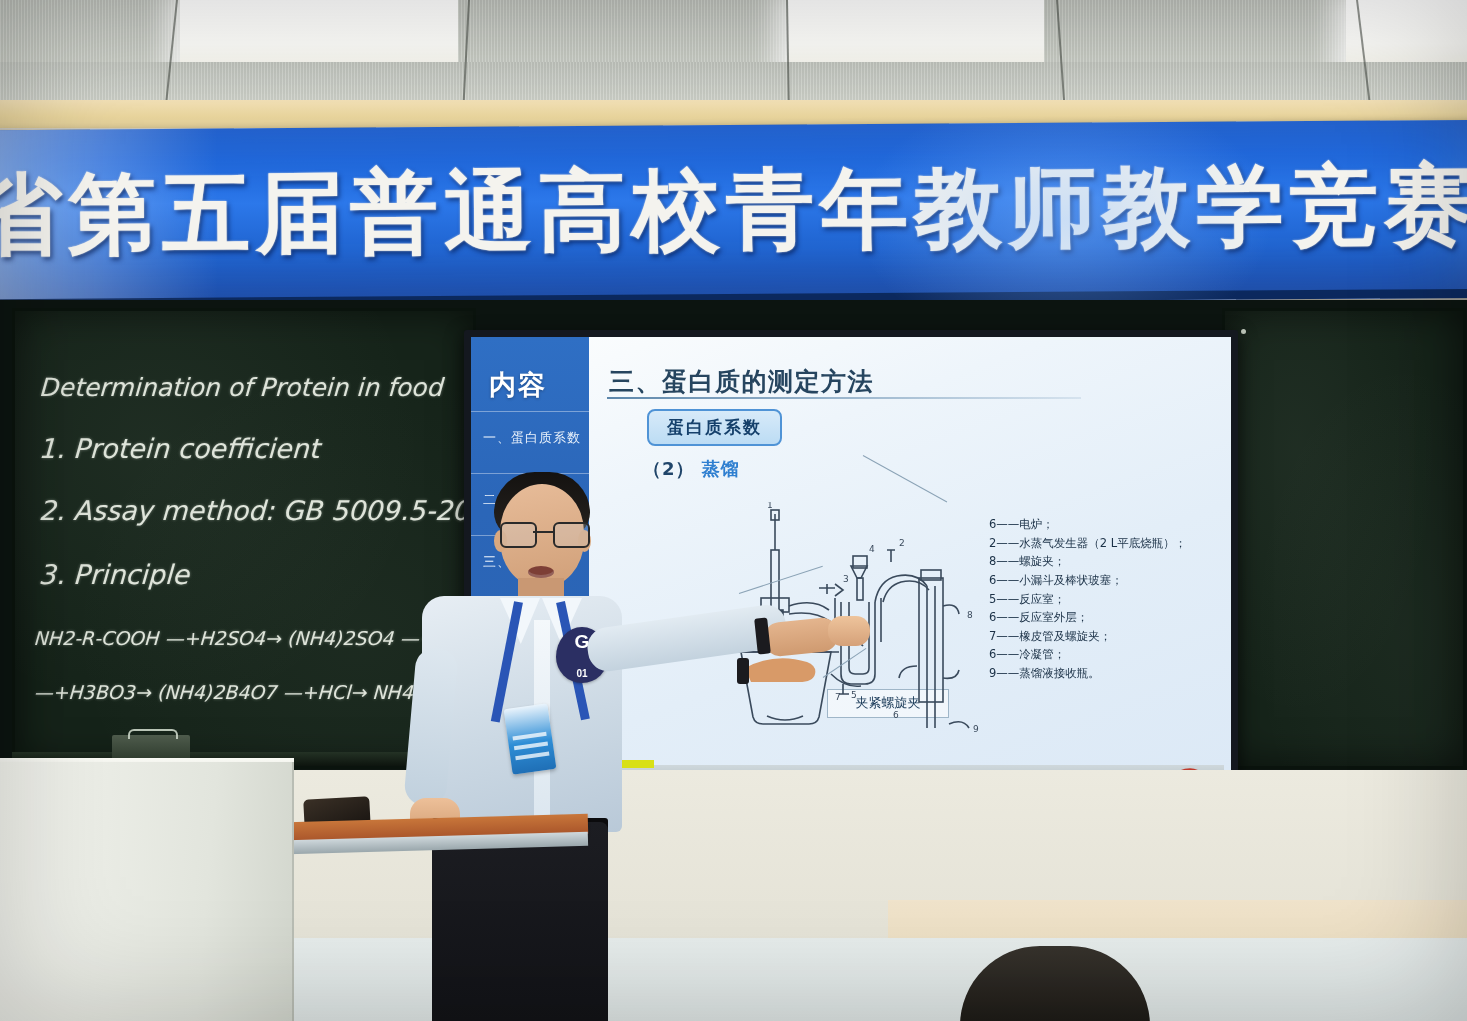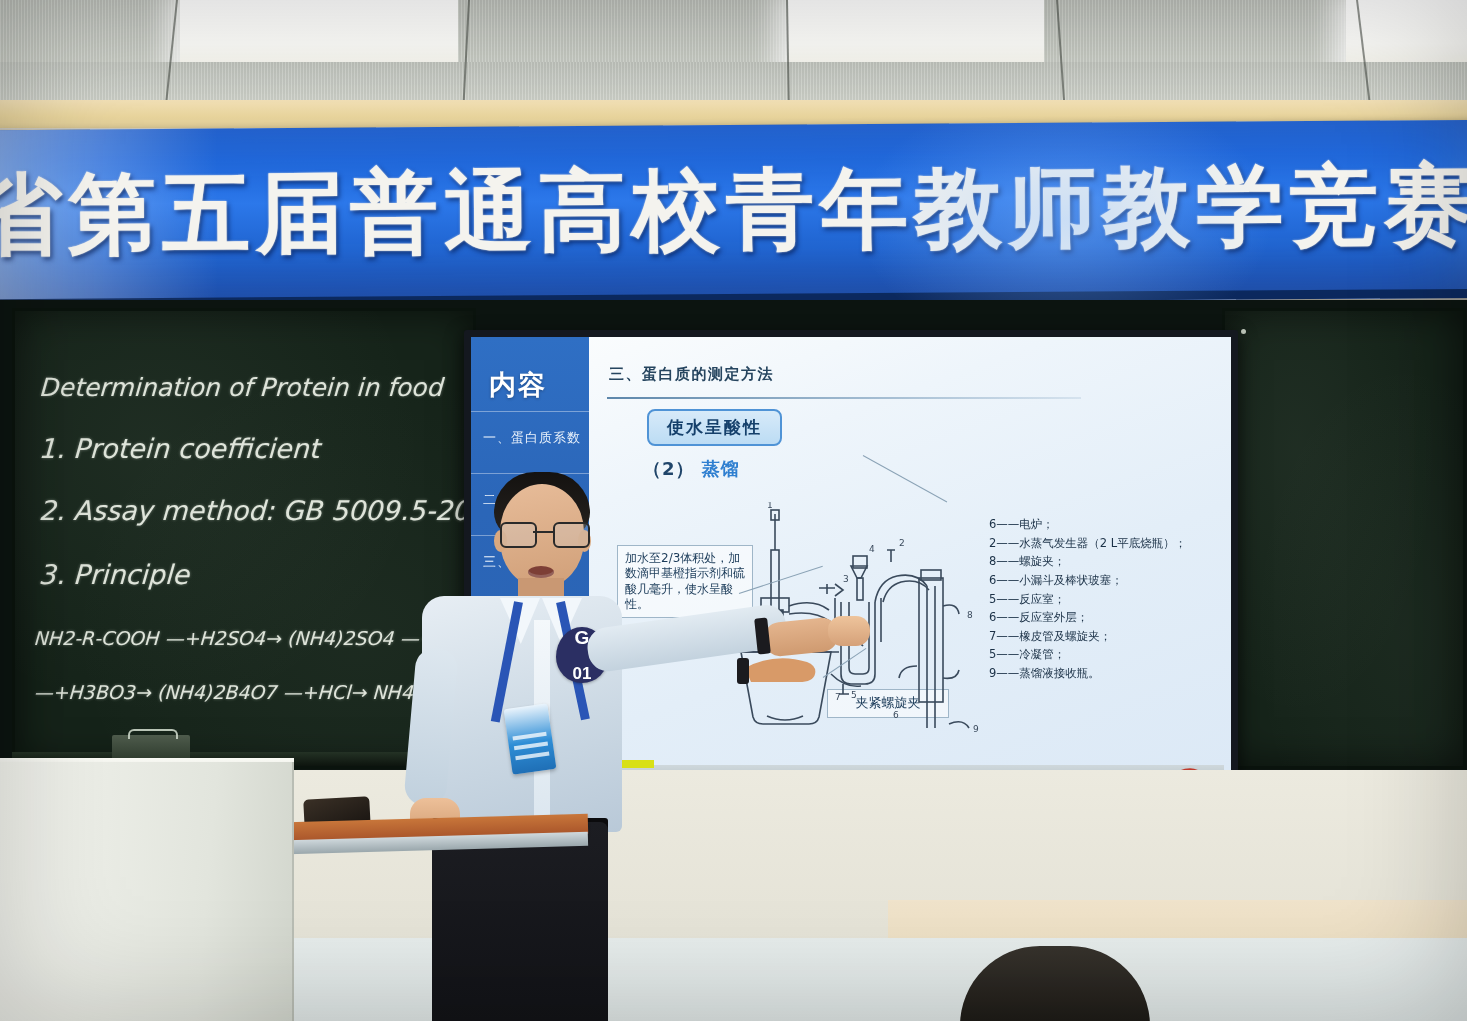--- a/index.html
+++ b/index.html
@@ -60,21 +60,21 @@
      box-shadow:0 6px 18px rgba(0,0,0,.6);}
   .slide{position:absolute;inset:0;overflow:hidden;
      background:linear-gradient(160deg,#fdfefe 0%,#eef5fb 30%,#e3eef8 62%,#dce9f6 100%);}
   .slide-sidebar{position:absolute;left:0;top:0;width:118px;height:100%;
      background:linear-gradient(180deg,#2f6fc4 0%,#2b66b8 40%,#2a62b2 100%);}
   .sb-title{position:absolute;left:18px;top:30px;font-size:27px;font-weight:bold;color:#fff;
      font-family:"DejaVu Sans",sans-serif;letter-spacing:2px;text-shadow:0 1px 3px rgba(0,0,0,.3);}
   .sb-sep{position:absolute;left:0;width:118px;height:1px;background:rgba(255,255,255,.38);}
   .sb-item{position:absolute;left:12px;width:102px;font-size:13px;color:#e8f1fb;
      font-family:"DejaVu Sans",sans-serif;letter-spacing:1px;}
-  .slide-title{position:absolute;left:138px;top:28px;font-size:15px;font-weight:bold;color:#26455f;
+  .slide-title{position:absolute;left:138px;top:28px;font-size:25px;font-weight:bold;color:#26455f;
      font-family:"DejaVu Sans",sans-serif;letter-spacing:1.5px;}
   .title-rule{position:absolute;left:136px;top:60px;width:474px;height:2px;
      background:linear-gradient(90deg,#5d87ab,rgba(93,135,171,.15));}
   .pill{position:absolute;left:176px;top:72px;padding:5px 18px;border:2px solid #4f93d6;border-radius:8px;
      background:linear-gradient(180deg,#d7eaf9,#bcdcf4);color:#15406b;font-weight:bold;font-size:17px;
      font-family:"DejaVu Sans",sans-serif;letter-spacing:2px;}
   .step{position:absolute;left:172px;top:120px;font-size:18px;font-weight:bold;
      font-family:"DejaVu Sans",sans-serif;color:#20456a;letter-spacing:1px;}
   .step b{color:#2f7fd0;}
   .note{position:absolute;border:1px solid #9fb6c8;background:rgba(255,255,255,.55);
@@ -122,21 +122,21 @@
   .lanyard-r{left:152px;height:120px;transform:rotate(-12deg);transform-origin:top;}
   .badge-card{position:absolute;left:104px;top:236px;width:44px;height:66px;border-radius:3px;
      background:linear-gradient(180deg,#eaf4fc,#2f8ed6 55%,#1f6fb6);transform:rotate(-8deg);
      box-shadow:0 2px 4px rgba(0,0,0,.25);}
   .badge-card .cardline{position:absolute;left:5px;width:34px;height:4px;background:rgba(255,255,255,.75);}
   .gbadge{position:absolute;left:152px;top:157px;width:52px;height:56px;
      background:#2b2f63;border-radius:26px 26px 26px 26px/30px 30px 26px 26px;
      display:flex;flex-direction:column;align-items:center;justify-content:center;
      color:#fff;font-weight:bold;line-height:1;box-shadow:0 1px 3px rgba(0,0,0,.3);}
   .gbadge .g1{font-size:19px;}
-  .gbadge .g2{font-size:17px;margin-top:18px;}
+  .gbadge .g2{font-size:10px;margin-top:18px;}
   .arm-r{position:absolute;left:184px;top:160px;width:200px;height:44px;
      background:linear-gradient(180deg,#e2ebf2,#c3d2de);border-radius:20px;
      transform:rotate(-8deg);transform-origin:left center;}
   .fore-r{position:absolute;left:360px;top:150px;width:74px;height:34px;border-radius:16px;
      background:linear-gradient(180deg,#e4b58e,#cf9a70);transform:rotate(-6deg);}
   .hand-r{position:absolute;left:424px;top:146px;width:42px;height:30px;border-radius:14px;
      background:linear-gradient(180deg,#eec49c,#d5a179);}
   .watch{position:absolute;left:352px;top:148px;width:13px;height:36px;background:#1b1b1f;border-radius:3px;
      transform:rotate(-6deg);}
   .arm-l{position:absolute;left:6px;top:178px;width:42px;height:158px;
@@ -230,39 +230,38 @@
         <div class="sb-sep" style="top:198px;"></div>
         <div class="sb-item" style="top:216px;">三、</div>
         <div class="sb-sep" style="top:260px;"></div>
         <div class="sb-item" style="top:278px;">四、</div>
         <div class="sb-sep" style="top:322px;"></div>
       </div>
 
       <div class="slide-title">三、蛋白质的测定方法</div>
       <div class="title-rule"></div>
 
-      <div class="pill">使水呈酸性</div>
+      <div class="pill">蛋白质系数</div>
 
       <div class="step">
         <span>（2）</span>
         <b>蒸馏</b>
       </div>
 
-      <div class="note note-left">加水至2/3体积处，加数滴甲基橙指示剂和硫酸几毫升，使水呈酸性。</div>
       <div class="note note-clamp">夹紧螺旋夹</div>
 
       <div class="legend">
         <div>6——电炉；</div>
         <div>2——水蒸气发生器（2 L平底烧瓶）；</div>
         <div>8——螺旋夹；</div>
         <div>6——小漏斗及棒状玻塞；</div>
         <div>5——反应室；</div>
         <div>6——反应室外层；</div>
         <div>7——橡皮管及螺旋夹；</div>
-        <div>5——冷凝管；</div>
+        <div>6——冷凝管；</div>
         <div>9——蒸馏液接收瓶。</div>
       </div>
 
       <svg class="apparatus" viewBox="0 0 290 235">
         <g fill="none" stroke="#3a4a5c" stroke-width="1.6">
 
           <path d="M18 150 L30 215 Q32 222 40 222 L86 222 Q94 222 96 215 L108 150 Z"></path>
           <path d="M10 150 L116 150"></path>
           <path d="M44 214 q18 8 36 0"></path>
 

